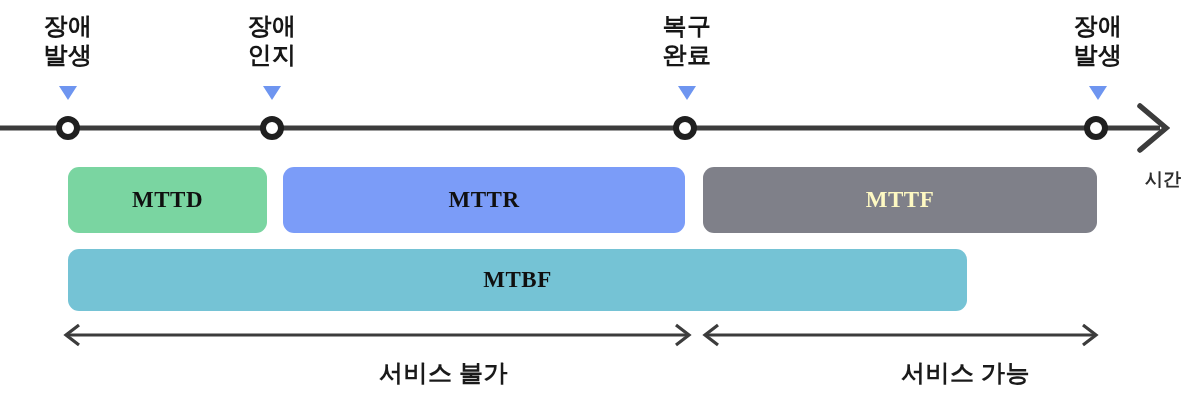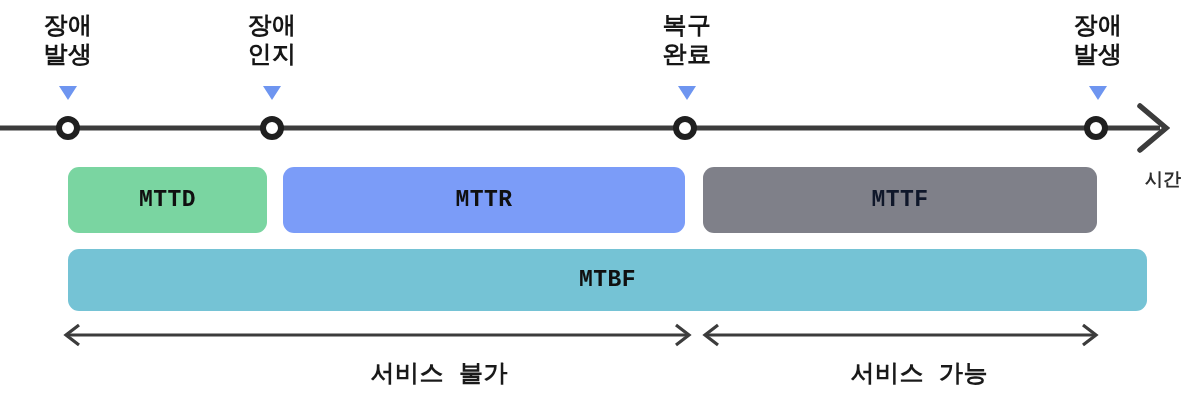--- a/index.html
+++ b/index.html
@@ -1,20 +1,20 @@
 <!DOCTYPE html>
 <html><head>
 <meta charset="utf-8">
 <style>
   html,body{margin:0;padding:0;background:#ffffff;}
   .canvas{
     position:relative;
     width:1185px;height:405px;
     background:#ffffff;
-    font-family:Liberation Mono, monospace;
+    font-family:Liberation Serif, serif;
     overflow:hidden;
     border-radius:19px;
   }
   
   .event{
     position:absolute;top:12px;width:120px;
     display:flex;flex-direction:column;align-items:center;
   }
   .event .lbl{
     font-size:24px;font-weight:bold;color:#161616;
@@ -43,31 +43,31 @@
 
   
   .bar{
     position:absolute;border-radius:11px;
     display:flex;align-items:center;justify-content:center;
     font-size:23px;font-weight:bold;color:#101010;
     letter-spacing:0.5px;
   }
   .bar-mttd{left:68px;top:167px;width:199px;height:66px;background:#7AD5A1;}
   .bar-mttr{left:283px;top:167px;width:402px;height:66px;background:#7B9CF8;}
-  .bar-mttf{left:703px;top:167px;width:394px;height:66px;background:#7F8089;color:#0f172a;}
-  .bar-mtbf{left:68px;top:249px;width:1079px;height:62px;background:#75C3D5;}
+  .bar-mttf{left:703px;top:167px;width:394px;height:66px;background:#7F8089;color:#fef9c3;}
+  .bar-mtbf{left:68px;top:249px;width:899px;height:62px;background:#75C3D5;}
 
   
   .span-label{
     position:absolute;top:357px;width:260px;
     font-size:24px;font-weight:bold;color:#1A1A1A;text-align:right;
     letter-spacing:0.5px;
   }
   .span-label-left{left:248px;}
-  .span-label-right{left:728px;}
+  .span-label-right{left:770px;}
 </style>
 </head>
 <body>
 
 <div class="canvas">
 
   <div class="event event-1">
     <div class="lbl">장애
 발생</div>
     <div class="tri"></div>

